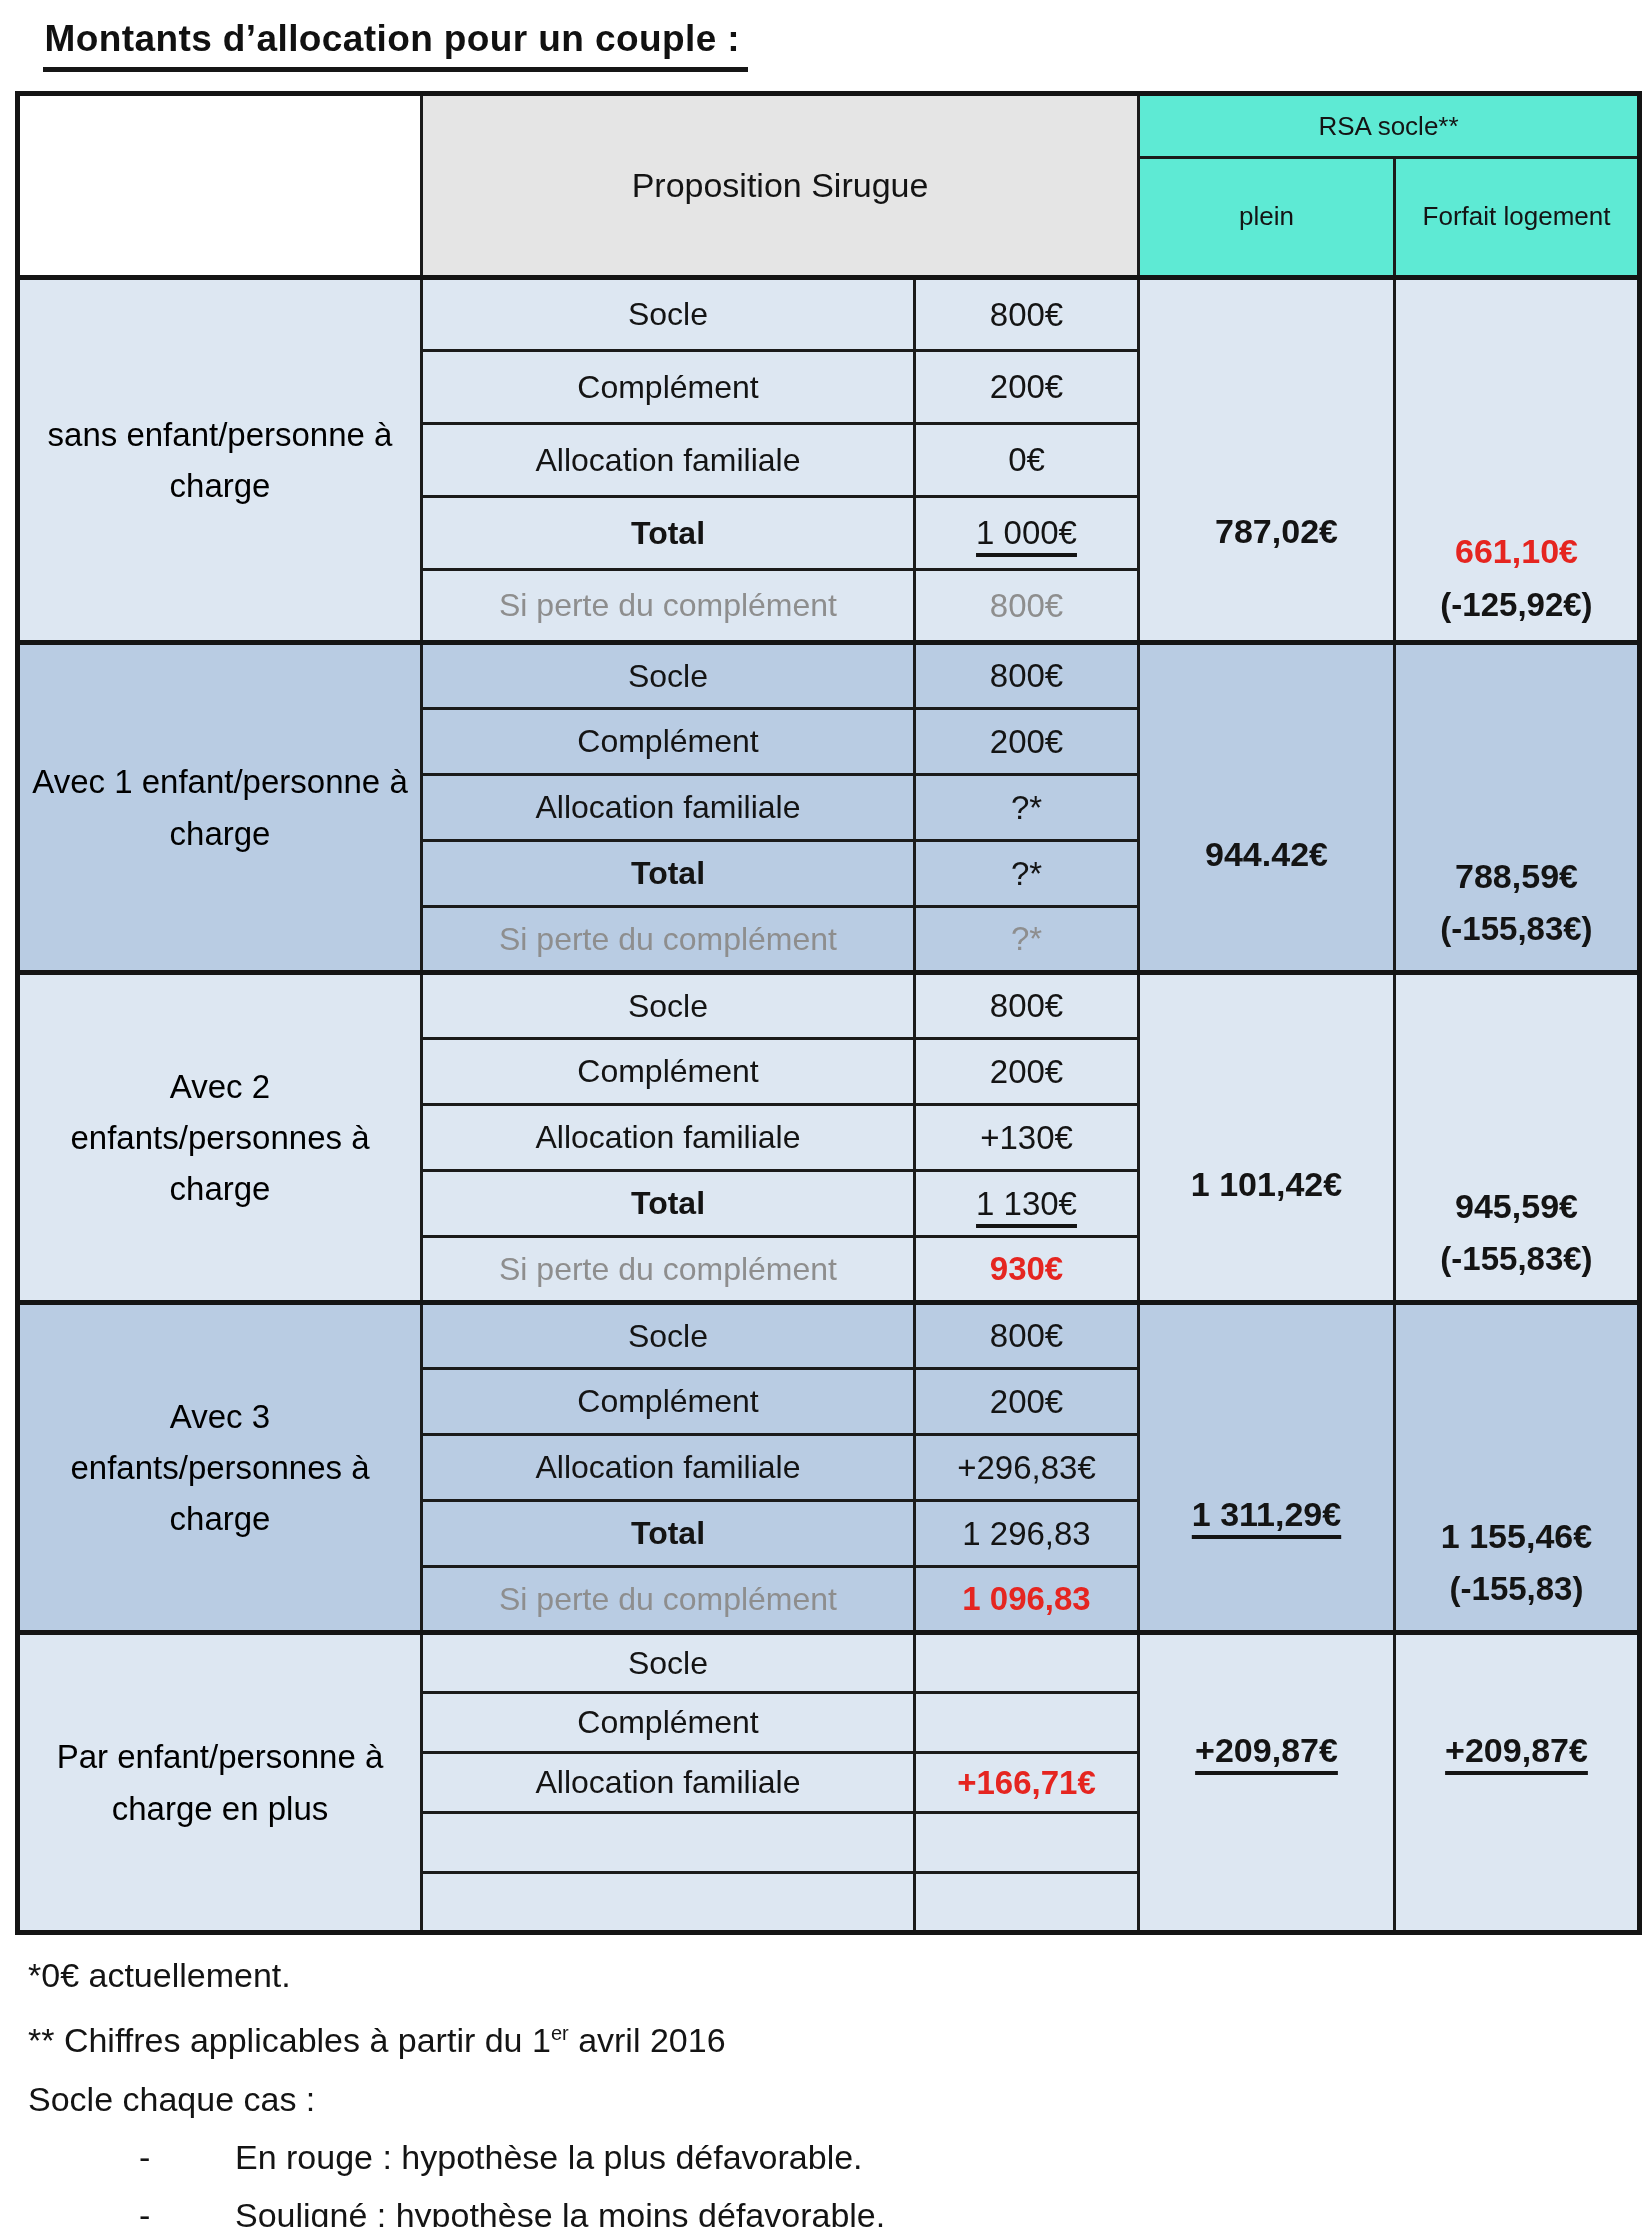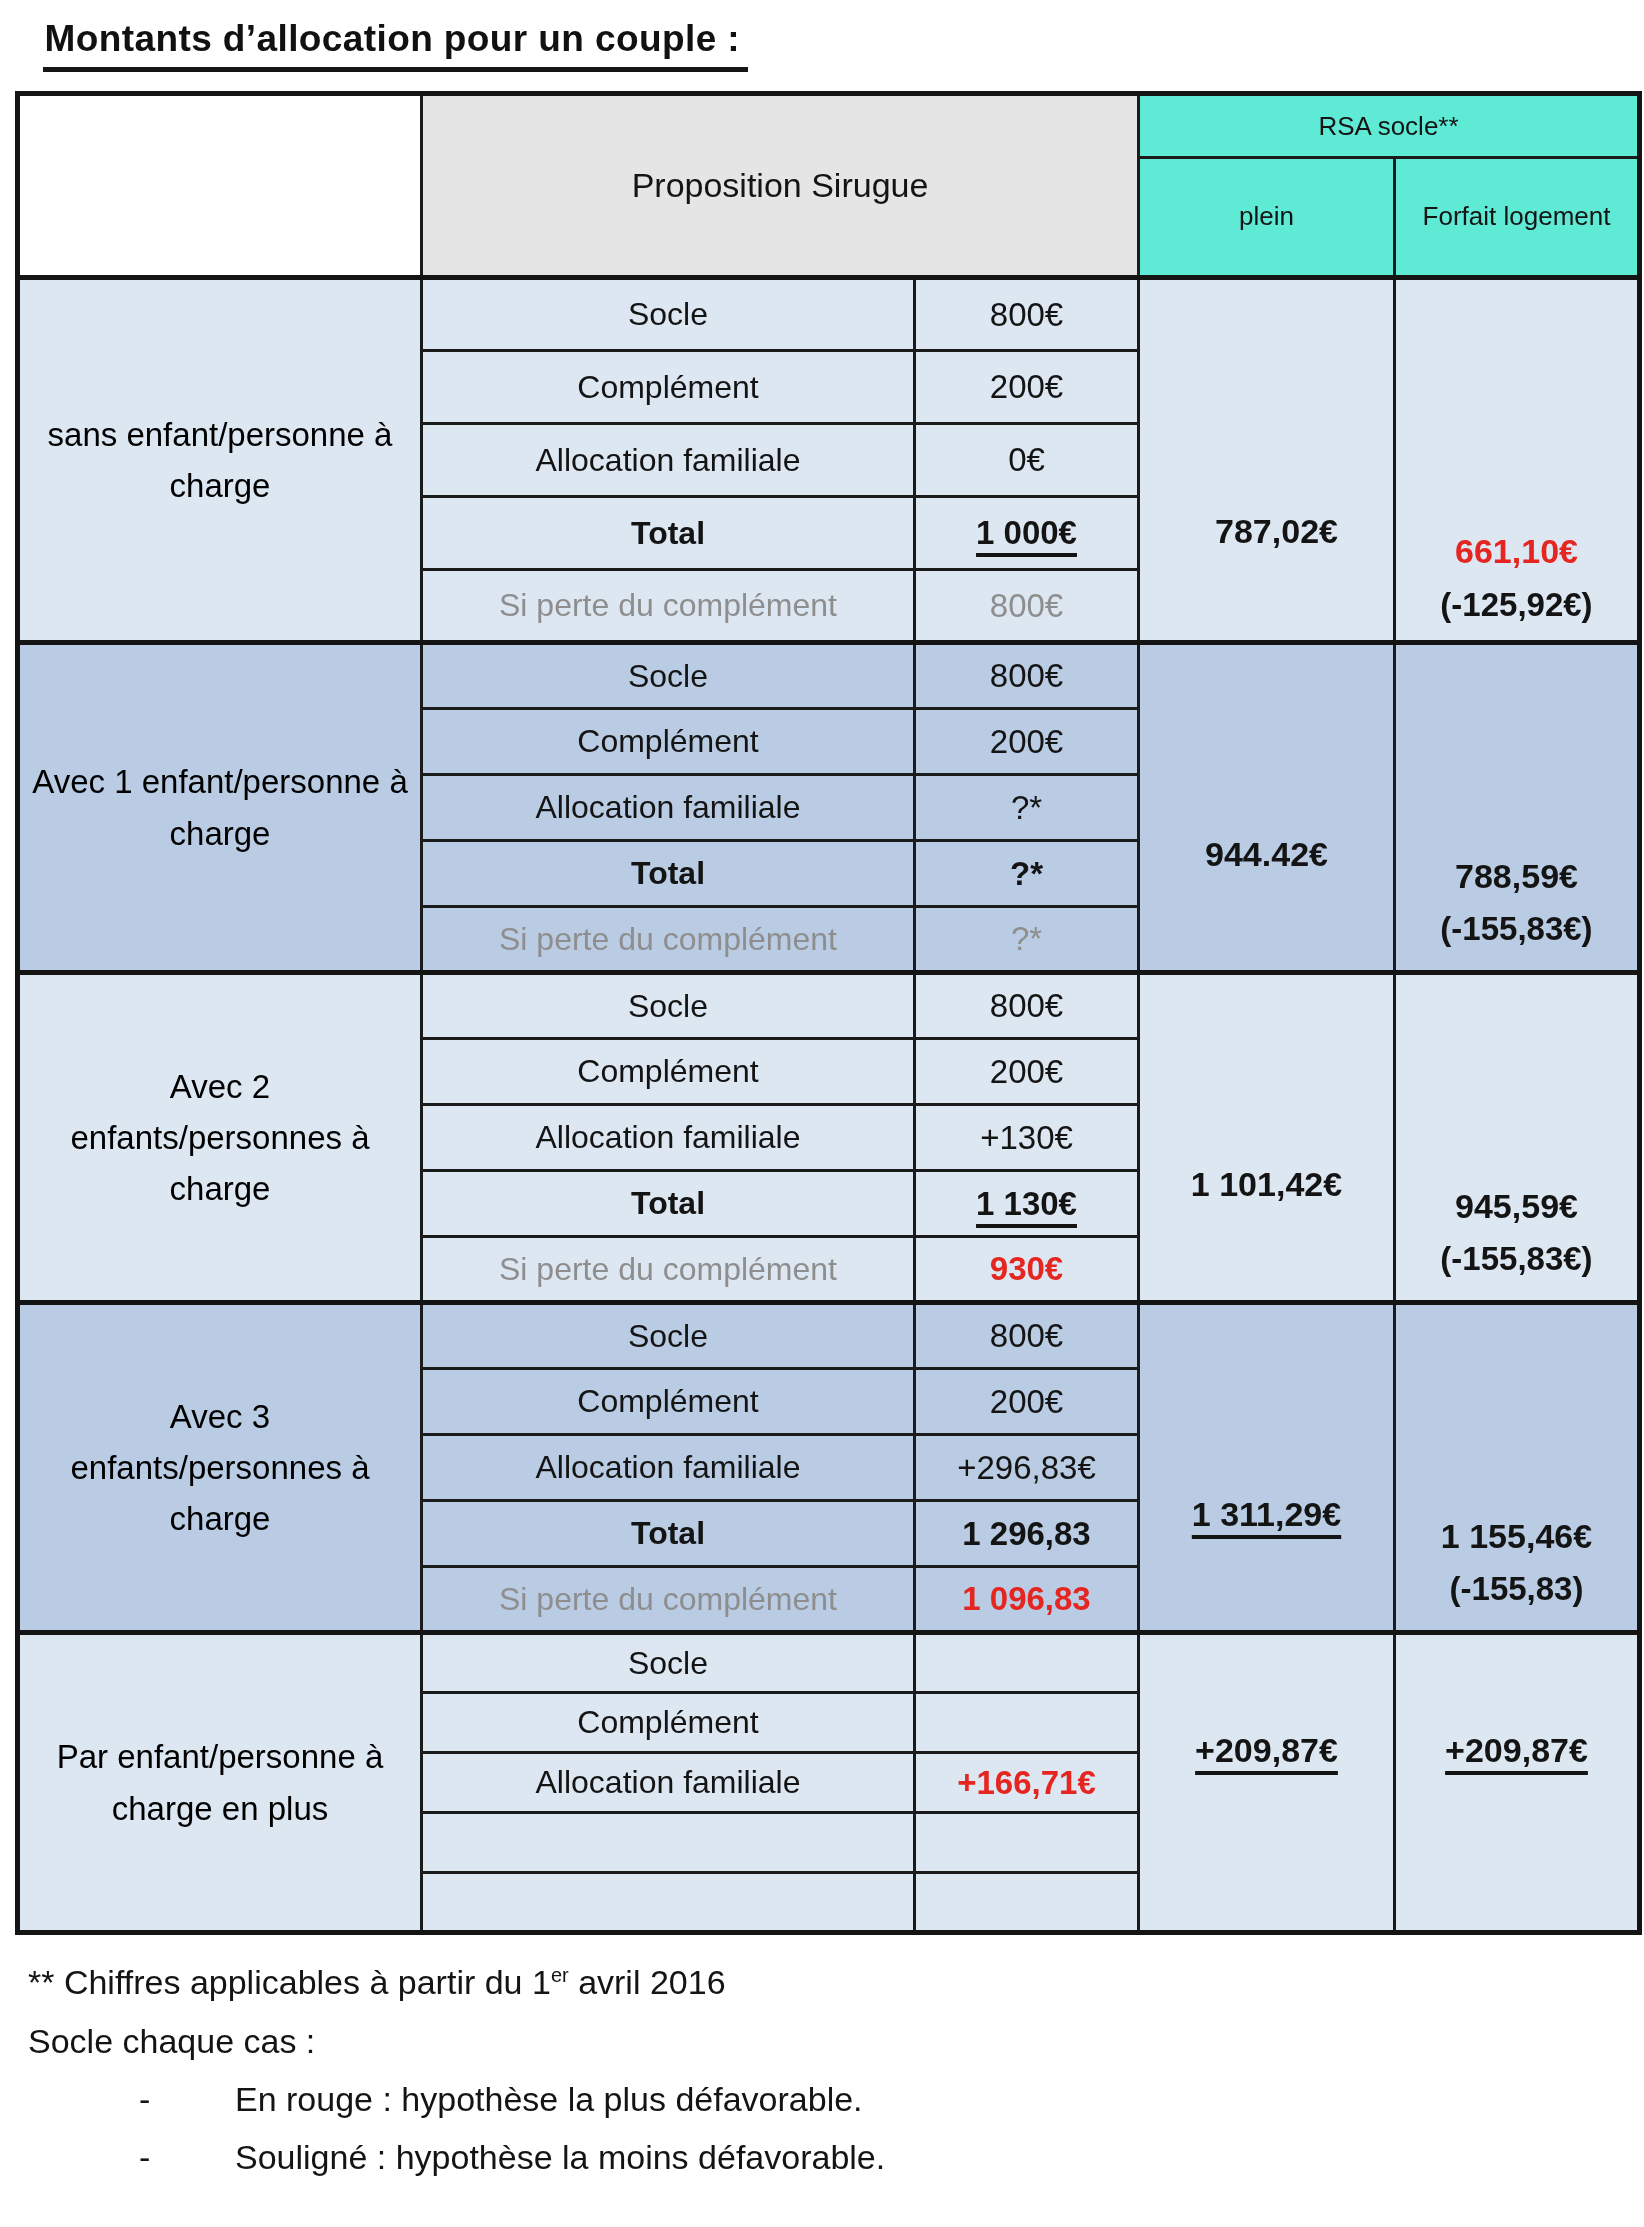--- a/index.html
+++ b/index.html
@@ -33,21 +33,21 @@
   tr.g1h{height:66px;}
   tr.g2h{height:66px;}
   tr.g3h{height:66px;}
   tr.g4h{height:60px;}
   .sh-light td{background:#dde7f2;}
   .sh-dark td{background:#b9cce3;}
   .glabel{font-size:33px;color:#000000;line-height:1.55;padding:0 10.5px;}
   .rlabel{font-size:32px;color:#141414;padding:0 7.5px;}
   .rvalue{font-size:33px;color:#141414;white-space:nowrap;}
   .lb{font-weight:bold;}
-  .vb{font-weight:bold;}
+  .vb{font-weight:normal;}
   .u{text-decoration:underline;text-decoration-thickness:3.7px;text-underline-offset:9px;}
   .muted{color:#8e8e8e;}
   .red{color:#e52520;font-weight:bold;}
   td.span{vertical-align:bottom;}
   .money{display:block;font-size:34px;font-weight:bold;line-height:46px;white-space:nowrap;}
   .delta{display:block;font-size:33px;font-weight:bold;line-height:45px;margin-top:7.5px;white-space:nowrap;}
   .pb-a{padding-bottom:86px;padding-left:20px;}
   .pb-b{padding-bottom:13.5px;}
   .pb-c{padding-bottom:93px;}
   .pb-d{padding-bottom:18.7px;}
@@ -225,20 +225,21 @@
         <td class="rvalue"></td>
       </tr>
   <tr class="sh-light g4h">
         <td class="rlabel"></td>
         <td class="rvalue"></td>
       </tr>
 </tbody>
   </table>
 
 <div class="notes">
+  <p>*0€ actuellement.</p>
   <p><span>** Chiffres applicables à partir du 1</span><sup>er</sup><span> avril 2016</span></p>
   <p>Socle chaque cas :</p>
   <div class="bullet"><span class="dash">-</span><span>En rouge : hypothèse la plus défavorable.</span></div>
   <div class="bullet"><span class="dash">-</span><span>Souligné : hypothèse la moins défavorable.</span></div>
 </div>
 
 
 
 
 

